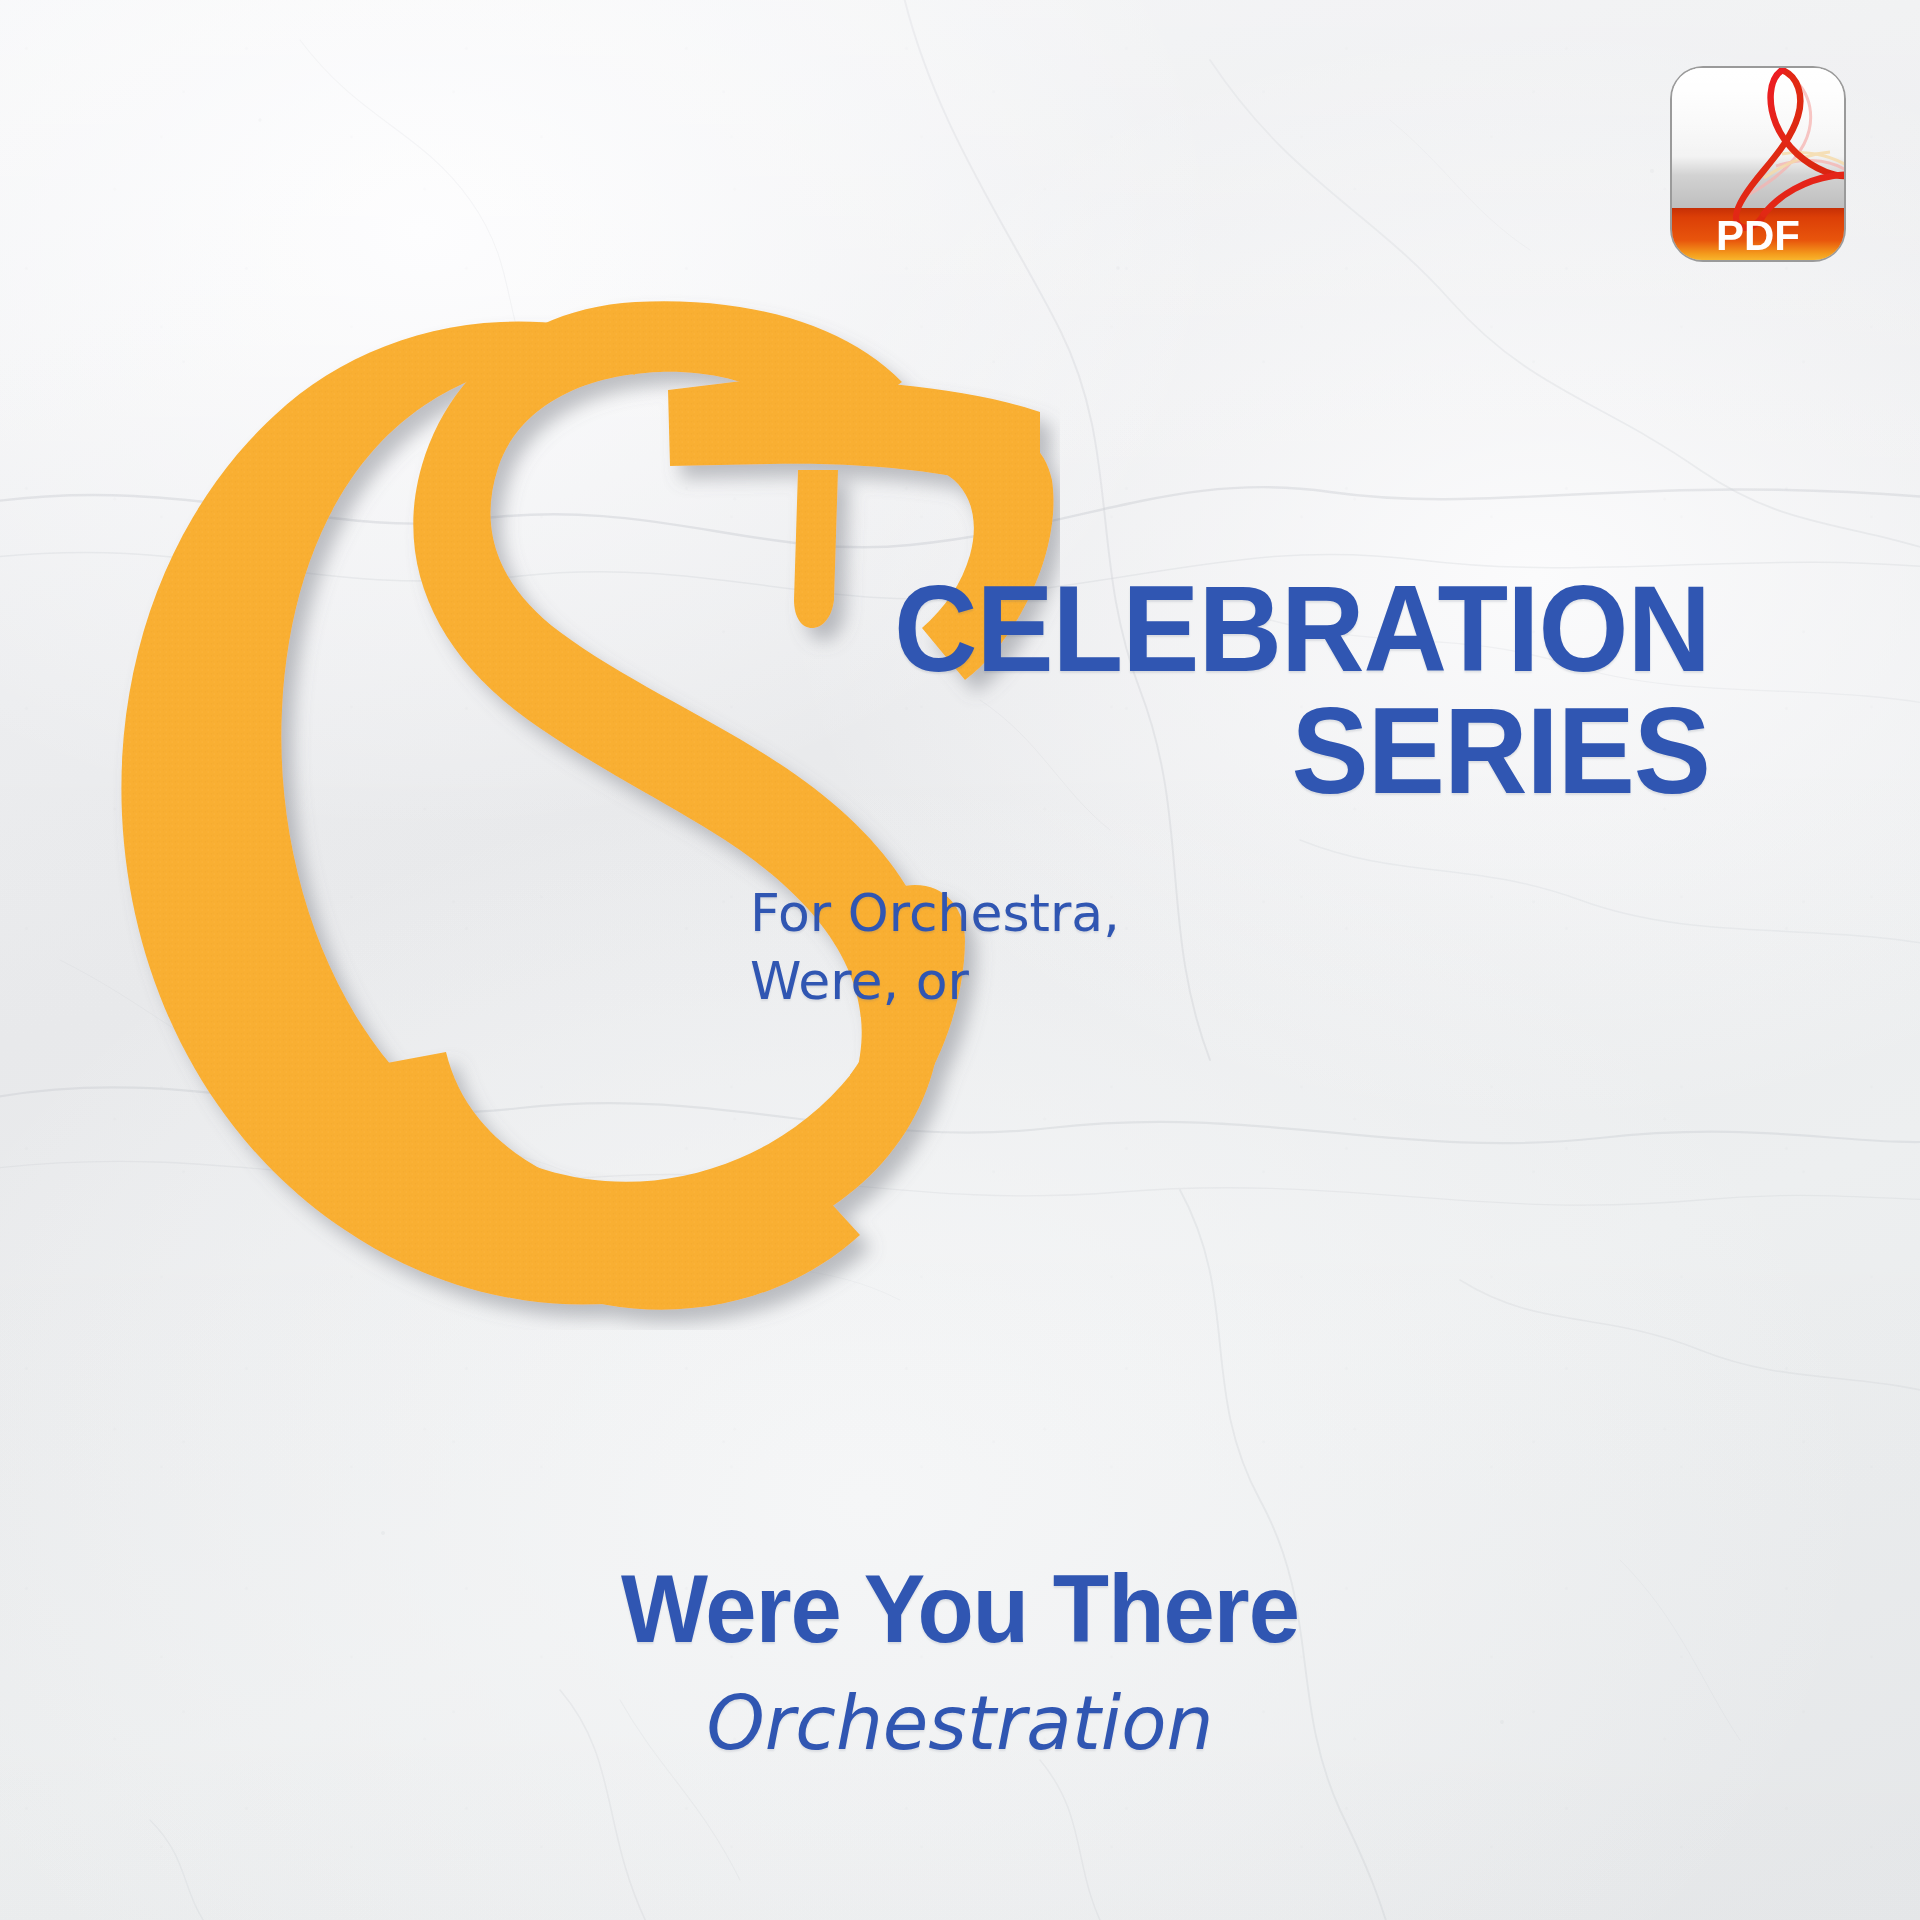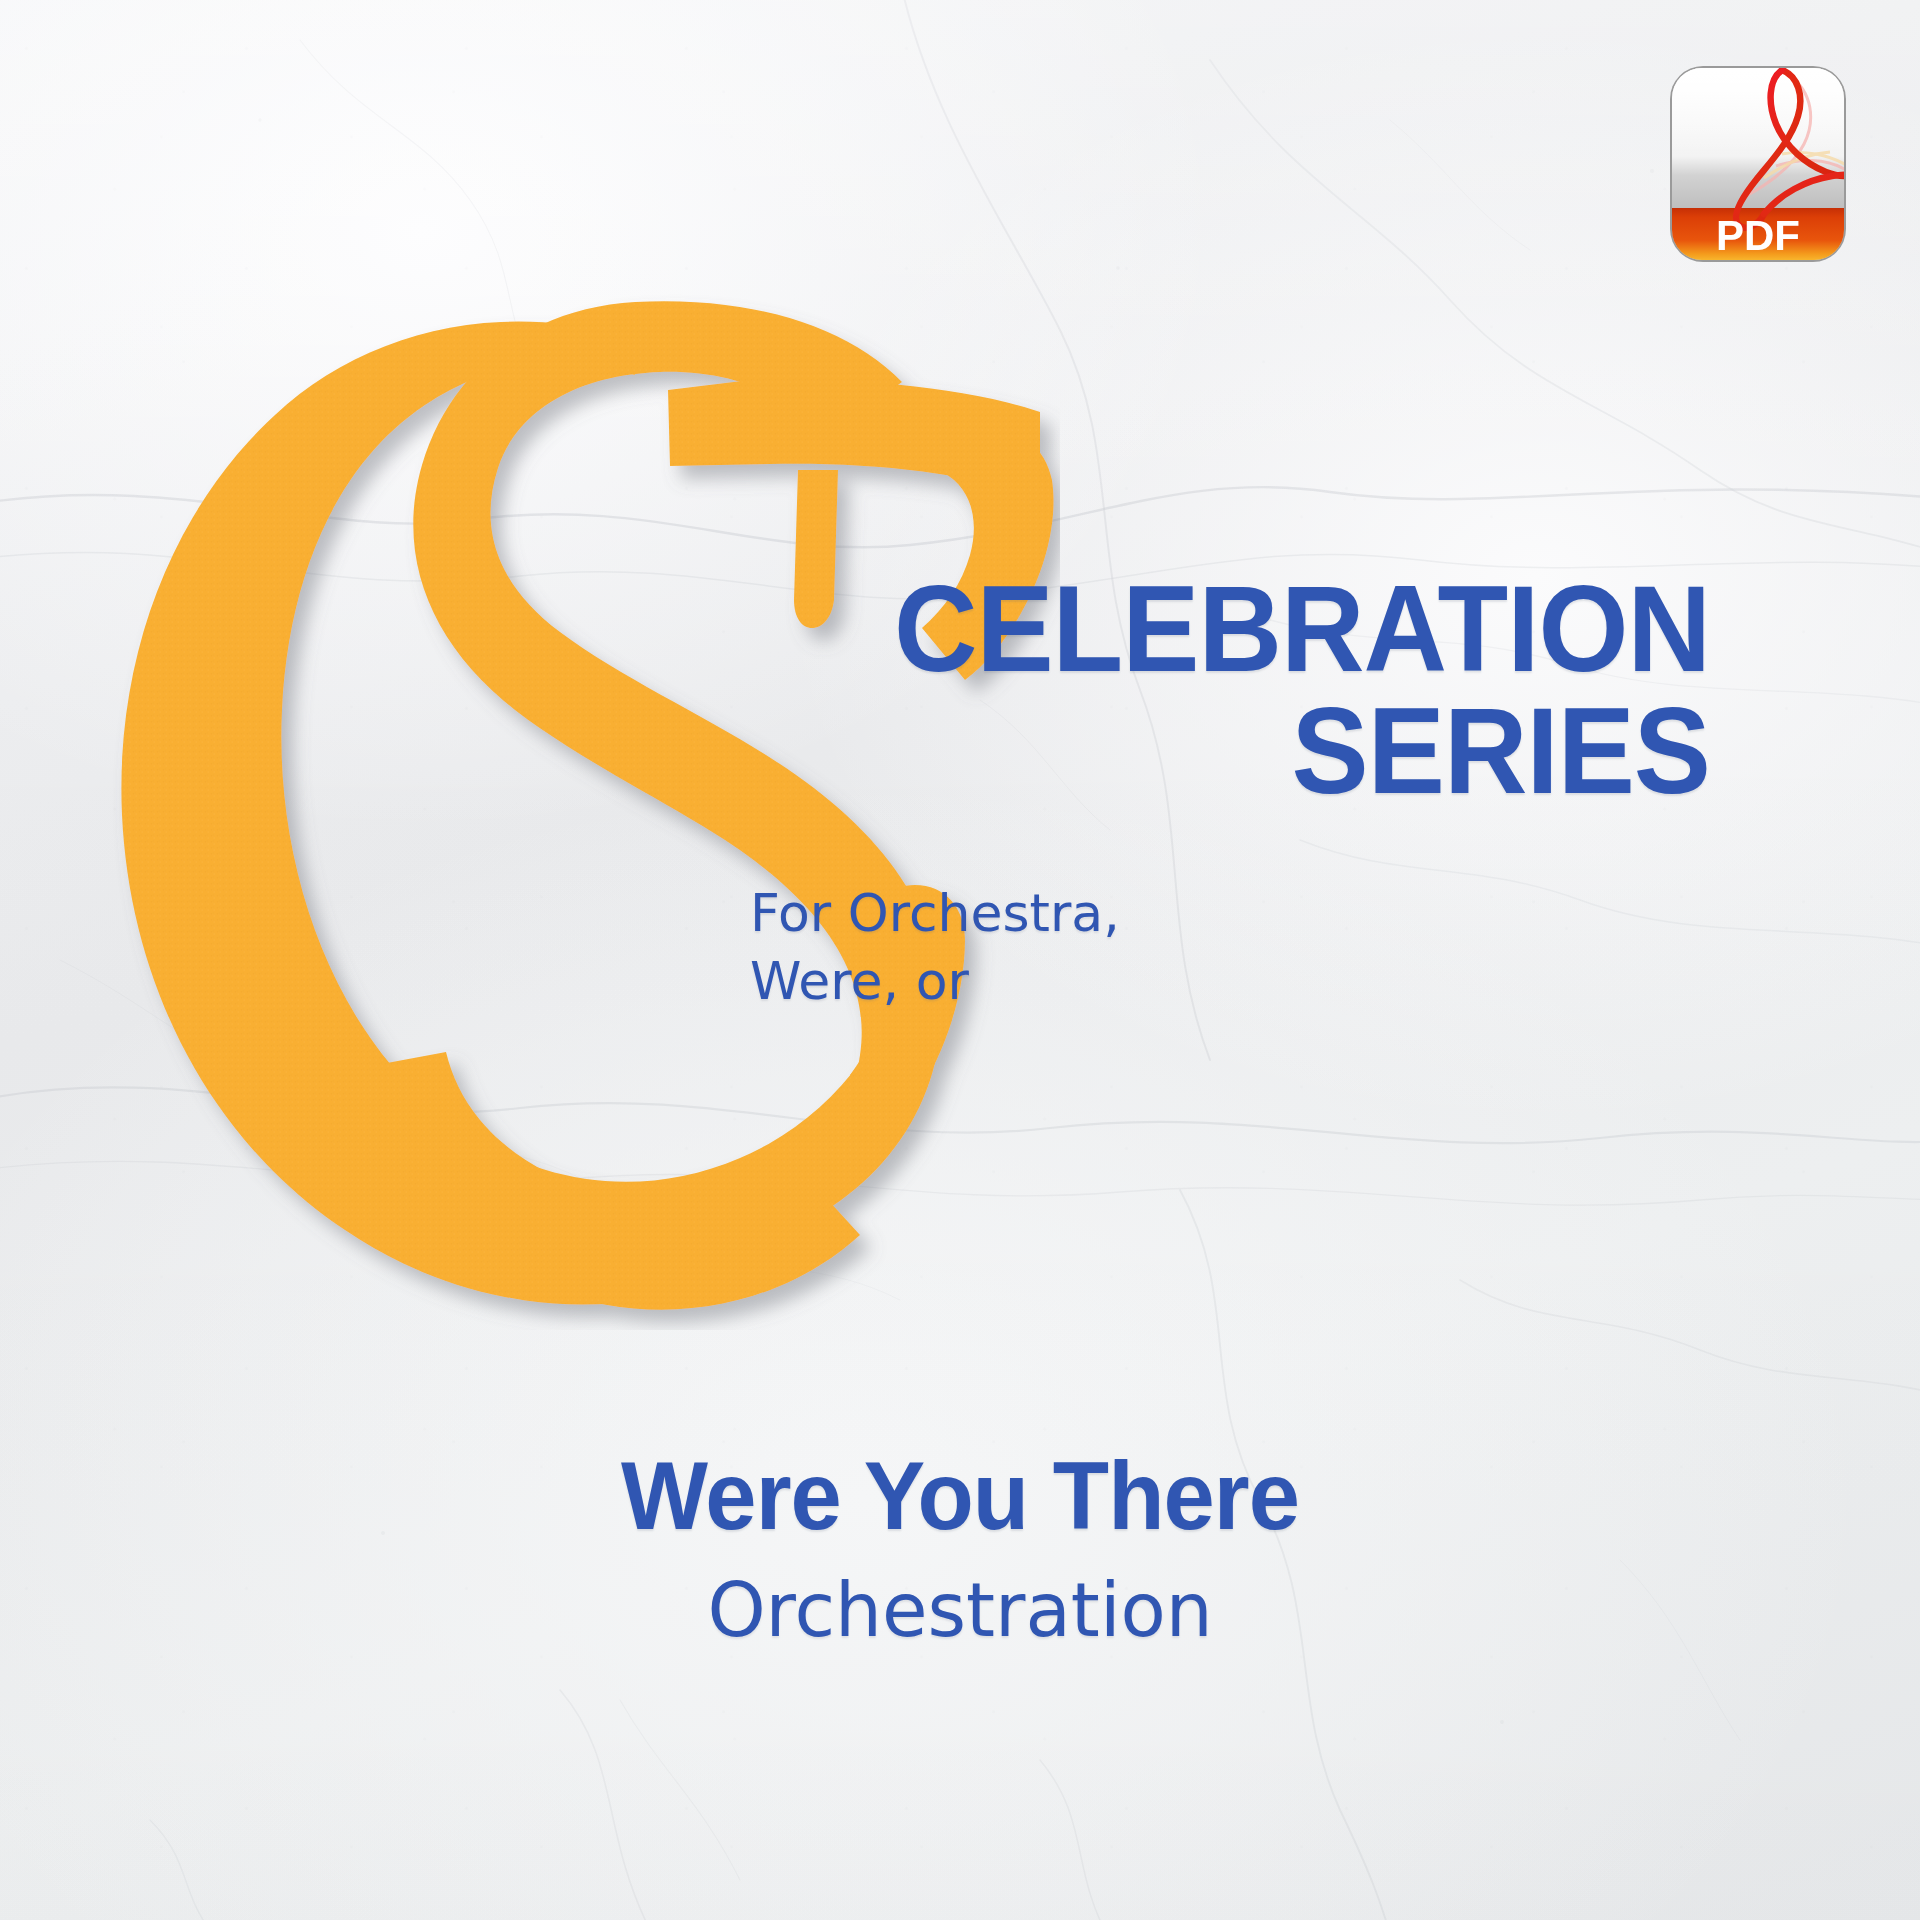--- a/index.html
+++ b/index.html
@@ -109,21 +109,21 @@
     font-size: 52px;
     line-height: 1.30;
     letter-spacing: 0px;
     text-shadow: 0 2px 2px rgba(90,100,120,0.14);
   }
   #series-subtitle span { display: block; }
 
   #piece-block {
     position: absolute;
     left: 0;
-    top: 1447px;
+    top: 1560px;
     width: 1920px;
     text-align: center;
   }
   #piece-title {
     color: #3056b2;
     font-family: "Liberation Sans", sans-serif;
     font-weight: bold;
     font-size: 97px;
     line-height: 1.02;
     letter-spacing: -1px;
@@ -132,20 +132,21 @@
   }
   #piece-subtitle {
     margin-top: 26px;
     color: #3056b2;
     font-family: "DejaVu Sans", sans-serif;
     font-weight: 400;
     font-size: 74px;
     line-height: 1.05;
     letter-spacing: 0px;
     text-shadow: 0 2px 2px rgba(90,100,120,0.14);
+    font-style: italic;
   }
 </style>
 </head>
 <body>
 
 <div id="cover">
 
   <div class="marble-base"></div>
 
   <svg class="marble-veins" viewBox="0 0 1920 1920" preserveAspectRatio="none">

